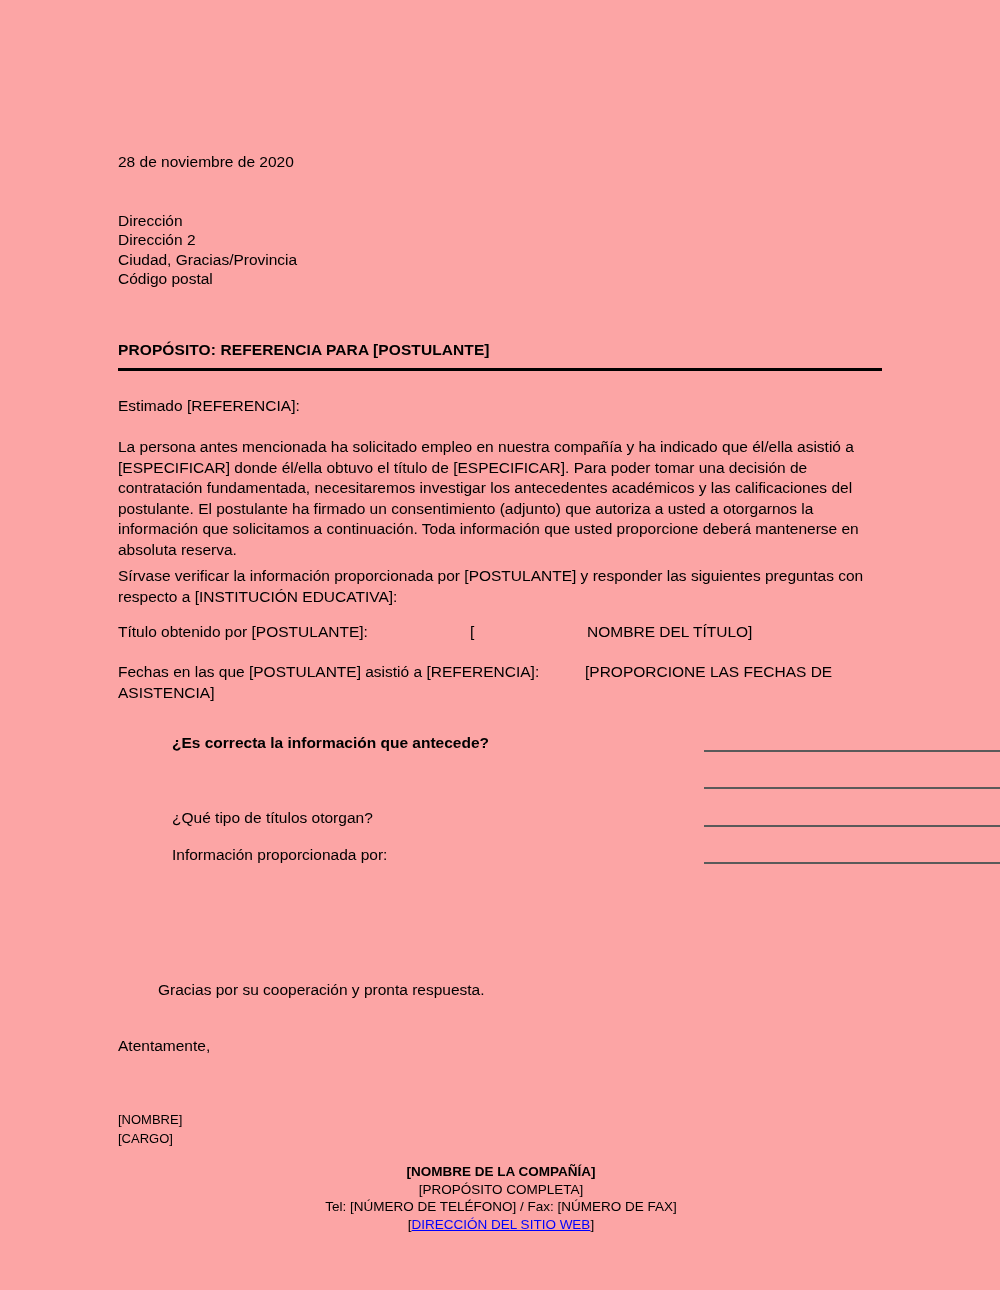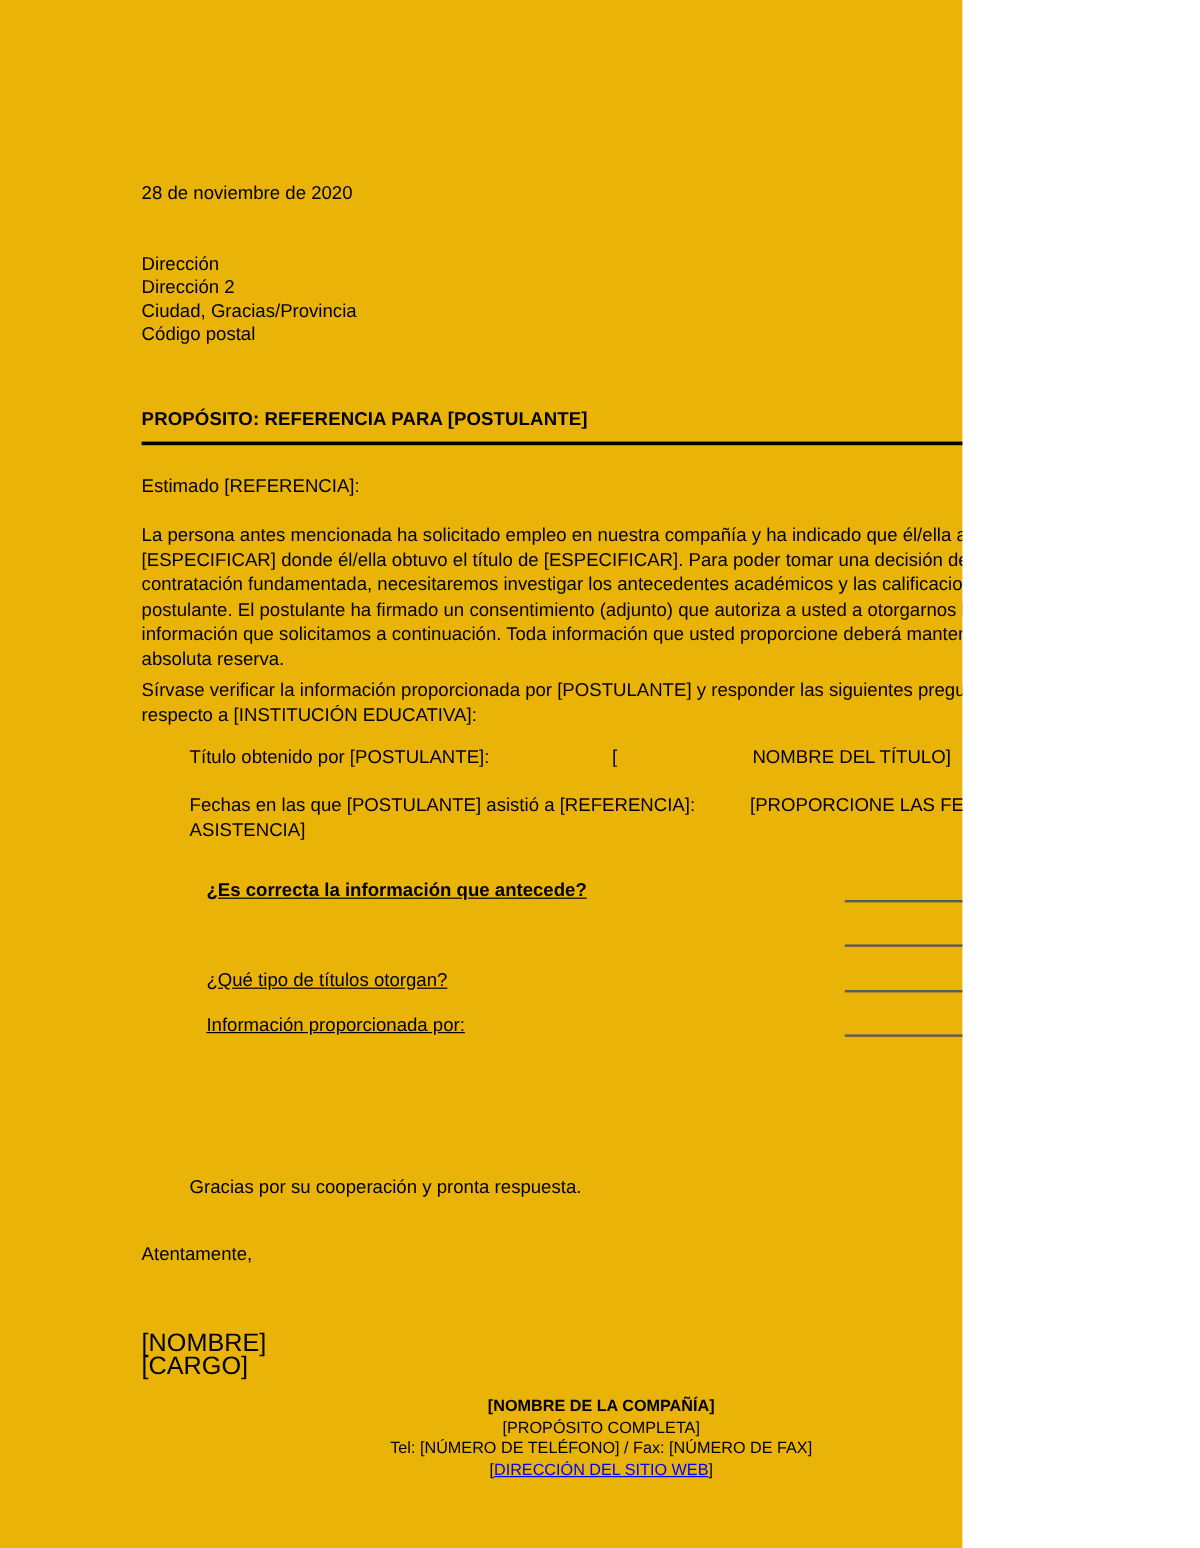--- a/index.html
+++ b/index.html
@@ -7,23 +7,23 @@
     margin: 0;
     padding: 0;
     background: #ffffff;
   }
   body {
     font-family: "Liberation Sans", sans-serif;
     color: #000000;
   }
   .page {
     position: relative;
-    width: 802px;
+    width: 1000px;
     height: 1290px;
-    background: #eab308;
+    background: #fca5a5;
     overflow: hidden;
     box-sizing: border-box;
   }
   .content {
     position: absolute;
     left: 118px;
     top: 0;
     width: 766px;
   }
 
@@ -84,21 +84,20 @@
   }
   .para-1 { top: 437px; }
   .para-2 { top: 566px; width: 760px; }
 
   .field-row {
     position: absolute;
     left: 0;
     width: 768px;
     font-size: 15.5px;
     line-height: 20.6px;
-    margin-left: 40px;
   }
   .field-title { top: 622px; }
   .field-dates { top: 662px; }
 
   .field-title .f-label,
   .field-dates .f-label {
     display: inline-block;
   }
   .field-title .f-label { width: 352px; }
   .field-title .f-bracket { display: inline-block; width: 117px; }
@@ -116,21 +115,20 @@
     position: relative;
     height: 37.4px;
   }
   .q-text {
     position: absolute;
     left: 0;
     top: 0;
     font-size: 15.5px;
     line-height: 19px;
     white-space: nowrap;
-    text-decoration: underline;
   }
   .q-text.bold { font-weight: bold; }
   .q-line {
     position: absolute;
     top: 17px;
     height: 2px;
     background: #5a5a5a;
   }
 
   .closing {
@@ -147,21 +145,21 @@
     left: 0;
     top: 1036px;
     font-size: 15.5px;
     line-height: 19px;
     white-space: nowrap;
   }
   .signature {
     position: absolute;
     left: 0;
     top: 1110px;
-    font-size: 21px;
+    font-size: 13px;
     line-height: 19.3px;
   }
   .signature div { white-space: nowrap; }
 
   .footer {
     position: absolute;
     left: 0;
     top: 1163px;
     width: 766px;
     text-align: center;

